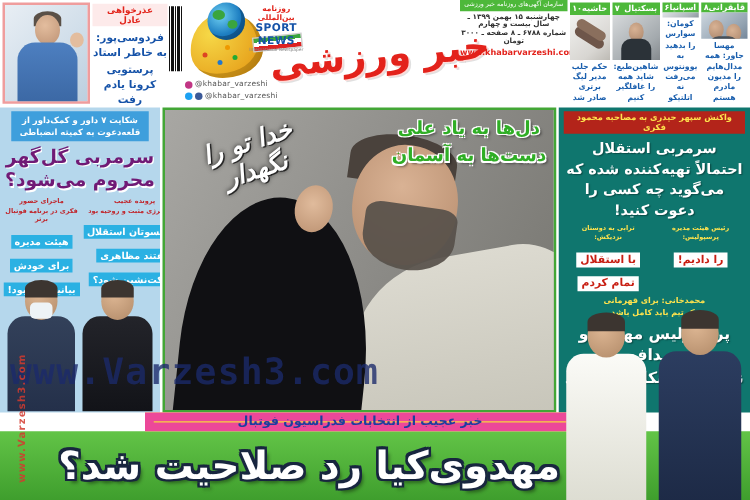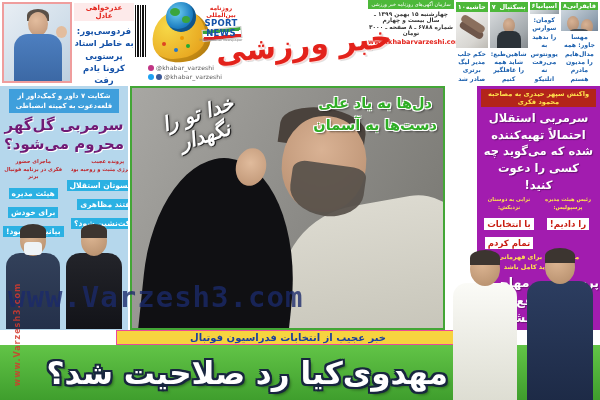--- a/index.html
+++ b/index.html
@@ -117,39 +117,39 @@
   .man-shirt { position:absolute; right:-30px; bottom:-50px; width:190px; height:175px;
     background:linear-gradient(#dcdad0,#c2c0b4); border-radius:45% 25% 0 0; transform:rotate(-10deg); }
   .calligraphy { position:absolute; left:12px; top:14px; width:115px; color:#fff;
     font-size:20px; font-weight:bold; font-style:italic; line-height:1.15;
     transform:rotate(-18deg); text-shadow:0 0 4px rgba(0,0,0,.8), 1px 1px 0 #333; text-align:center; }
   .overlay-green { position:absolute; right:6px; top:5px; text-align:center; font-weight:bold;
     font-size:14.5px; line-height:1.5; color:#2fae25;
     text-shadow:-1px -1px 0 #fff, 1px -1px 0 #fff, -1px 1px 0 #fff, 1px 1px 0 #fff, 2px 2px 2px rgba(0,0,0,.45); }
 
   
-  .right-col { left:auto; right:0; top:86px; width:123px; height:244px; background:#a21caf; overflow:hidden; }
+  .right-col { left:auto; right:0; top:86px; width:153px; height:244px; background:#0f766e; overflow:hidden; }
   .rc-kicker { margin:3px 4px 0; background:#b3241a; color:#ffe34d; font-size:6.6px; font-weight:bold;
     text-align:center; padding:1px 2px; }
   .rc-headline { color:#fff; font-weight:bold; font-size:11.5px; text-align:center; line-height:1.45;
     padding:3px 6px 0; text-shadow:1px 1px 1px rgba(0,0,0,.35); }
   .rc-items { display:flex; gap:3px; padding:0 4px; margin-top:3px; }
   .rc-item { flex:1; text-align:center; }
   .rc-label { color:#ffe34d; font-size:5.2px; font-weight:bold; line-height:1.5; }
   .wchip { display:inline-block; background:#fff; color:#c81e12; font-size:8.6px; font-weight:bold;
     padding:1px 3px; margin-top:2px; white-space:nowrap; }
   .rc-note { color:#ffe34d; font-size:6.4px; font-weight:bold; text-align:center; line-height:1.5; margin-top:3px; }
   .rc-bottom-headline { color:#fff; font-weight:bold; font-size:12.5px; text-align:center; line-height:1.4;
     margin-top:2px; text-shadow:1px 1px 1px rgba(0,0,0,.35); }
 
   .photos-br { left:auto; right:0; top:248px; width:153px; height:152px; z-index:5; }
 
   
   .strip-yellow { left:116px; top:330px; width:344px; height:15px; background:#f7d33f;
-    border:1px solid #ec4899; display:flex; align-items:center; justify-content:center; z-index:4; }
+    border:7px solid #ec4899; display:flex; align-items:center; justify-content:center; z-index:4; }
   .strip-yellow span { color:#1b3f9e; font-size:10px; font-weight:bold; }
   .strip-green { left:0; top:345px; width:600px; height:55px;
     background:linear-gradient(#62c447,#3f9e2d); z-index:1; }
   .big-headline { left:4px; right:152px; top:347px; height:52px; display:flex; align-items:center;
     z-index:3; }
   .big-headline span { color:#fff; font-size:31px; font-weight:bold; white-space:nowrap;
     text-shadow:-2px -2px 0 #18263f, 2px -2px 0 #18263f, -2px 2px 0 #18263f, 2px 2px 0 #18263f,
       -2px 0 0 #18263f, 2px 0 0 #18263f, 0 -2px 0 #18263f, 0 2px 0 #18263f, 3px 3px 3px rgba(0,0,0,.4); }
 
   .watermark { left:8px; top:280px; z-index:8; direction:ltr; color:#1b2a6b; opacity:.78;
@@ -338,21 +338,21 @@
           <div>رئیس هیئت مدیره</div>
           <div>پرسپولیس:</div>
         </div>
         <div><span class="wchip">را دادیم!</span></div>
       </div>
       <div class="rc-item">
         <div class="rc-label">
           <div>ترابی به دوستان</div>
           <div>نزدیکش:</div>
         </div>
-        <div><span class="wchip">با انتخابات</span></div>
+        <div><span class="wchip">با استقلال</span></div>
         <div><span class="wchip">تمام کردم</span></div>
       </div>
     </div>
     <div class="rc-note">
       <div>محمدخانی: برای قهرمانی</div>
       <div>یک تیم باید کامل باشد</div>
     </div>
     <div class="rc-bottom-headline">
       <div>پرسپولیس مهاجم و مــدافع</div>
       <div>نخرد به مشکل می‌خورد</div>

